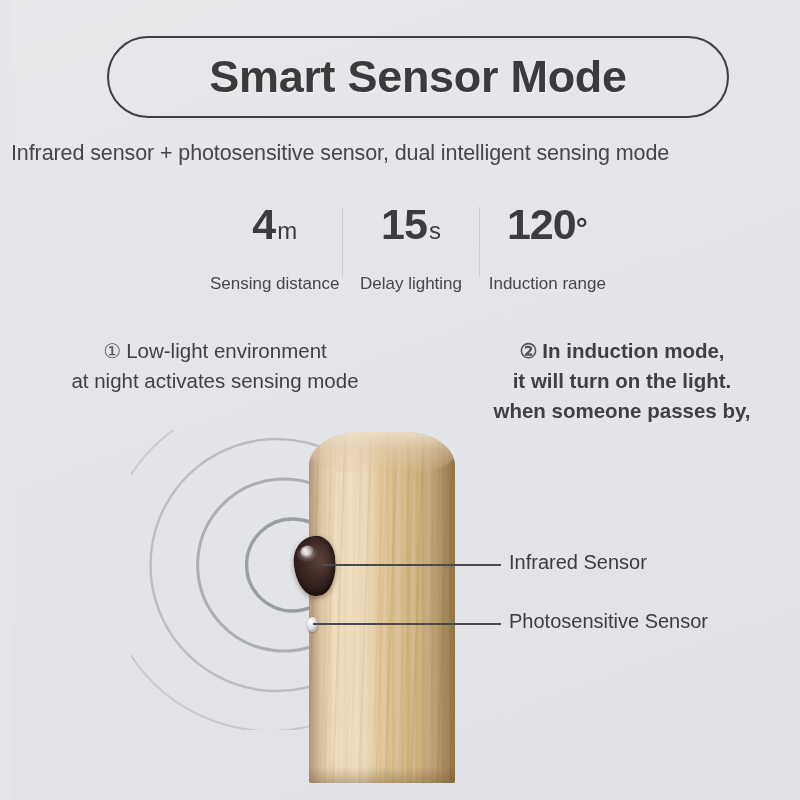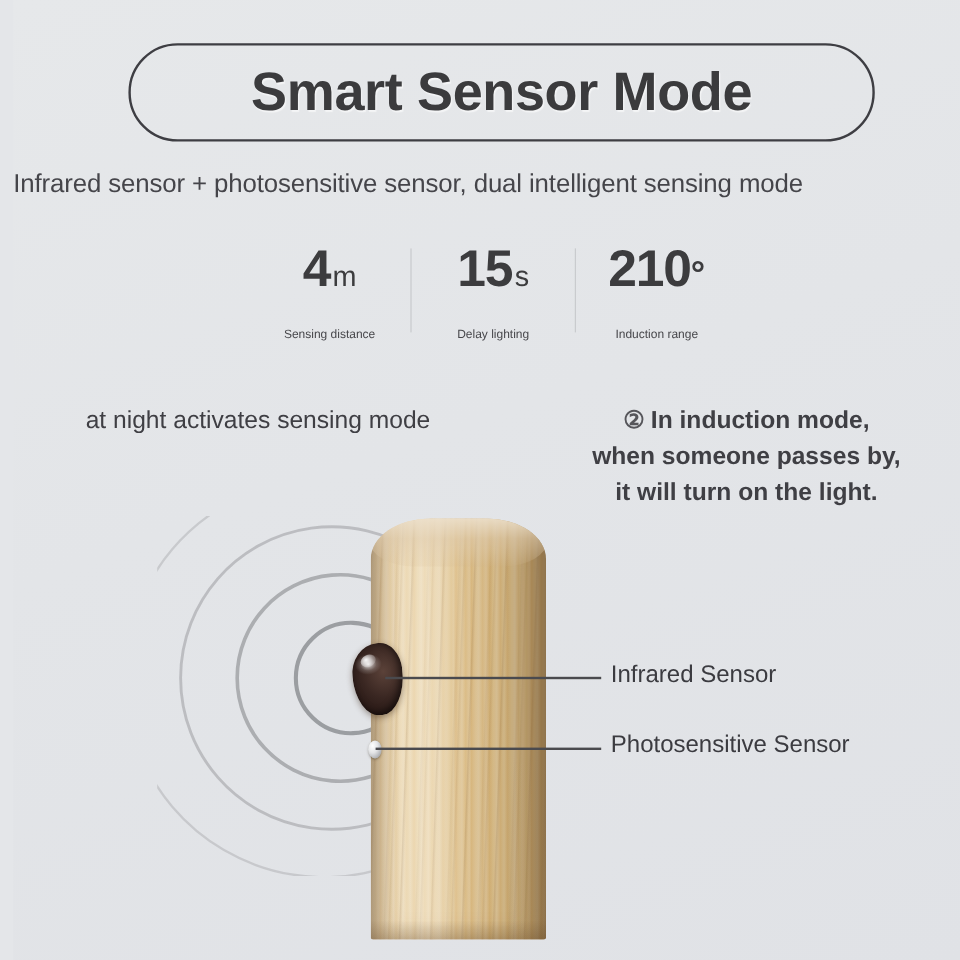--- a/index.html
+++ b/index.html
@@ -94,21 +94,21 @@
     font-weight: normal;
     margin-left: 2px;
   }
   .spec-unit.deg {
     font-size: 30px;
     font-weight: bold;
     margin-left: 0px;
   }
   .spec-label {
     margin-top: 28px;
-    font-size: 10px;
+    font-size: 17px;
     color: #47474b;
     white-space: nowrap;
   }
   .spec-divider {
     width: 1px;
     background: #c9cbce;
     margin: 4px 0 6px 0;
     flex: 0 0 1px;
   }
 
@@ -301,37 +301,40 @@
     <div class="spec">
       <div class="spec-value">
         <span class="spec-number">15</span>
         <span class="spec-unit">s</span>
       </div>
       <div class="spec-label">Delay lighting</div>
     </div>
     <div class="spec-divider"></div>
     <div class="spec">
       <div class="spec-value">
-        <span class="spec-number">210</span>
+        <span class="spec-number">120</span>
         <span class="spec-unit deg">°</span>
       </div>
       <div class="spec-label">Induction range</div>
     </div>
   </div>
 
   <div class="note note-1">
+    <div>
+      <span class="circled">①</span><span>Low-light environment</span>
+    </div>
     <div>at night activates sensing mode</div>
   </div>
 
   <div class="note note-2">
     <div>
       <span class="circled">②</span><span>In induction mode,</span>
     </div>
+    <div>it will turn on the light.</div>
     <div>when someone passes by,</div>
-    <div>it will turn on the light.</div>
   </div>
 
   <svg class="waves" viewBox="0 0 220 300" width="220" height="300" fill="none">
     <g stroke="#8a8c90" fill="none" stroke-linecap="round">
       <path d="M 195.8 104.3 A 46 46 0 1 0 195.8 165.7" stroke-width="3.4" opacity="0.80"></path>
       <path d="M 205.3 67.0 A 86 86 0 1 0 205.3 203.0" stroke-width="3.0" opacity="0.62"></path>
       <path d="M 214.7 29.7 A 126 126 0 1 0 214.7 240.3" stroke-width="2.4" opacity="0.44"></path>
       <path d="M 224.2 -7.6 A 166 166 0 1 0 224.2 277.6" stroke-width="1.9" opacity="0.30"></path>
     </g>
   </svg>

